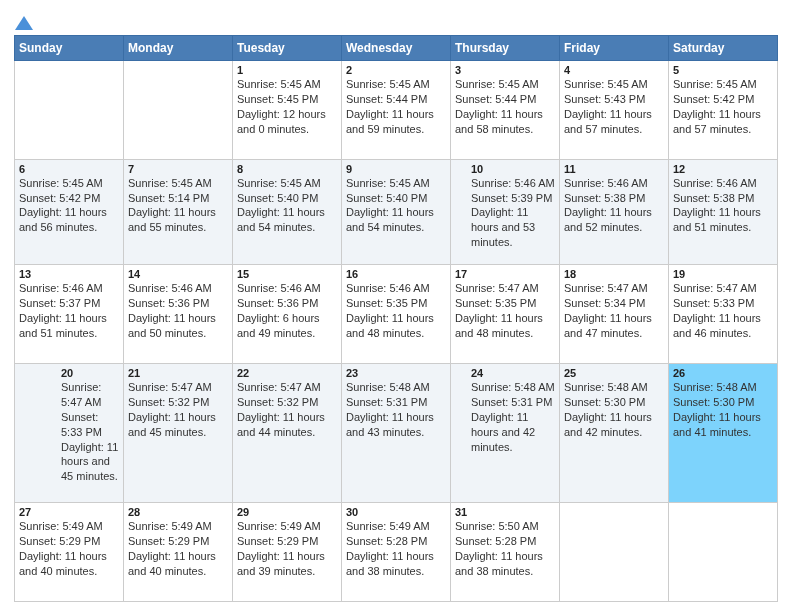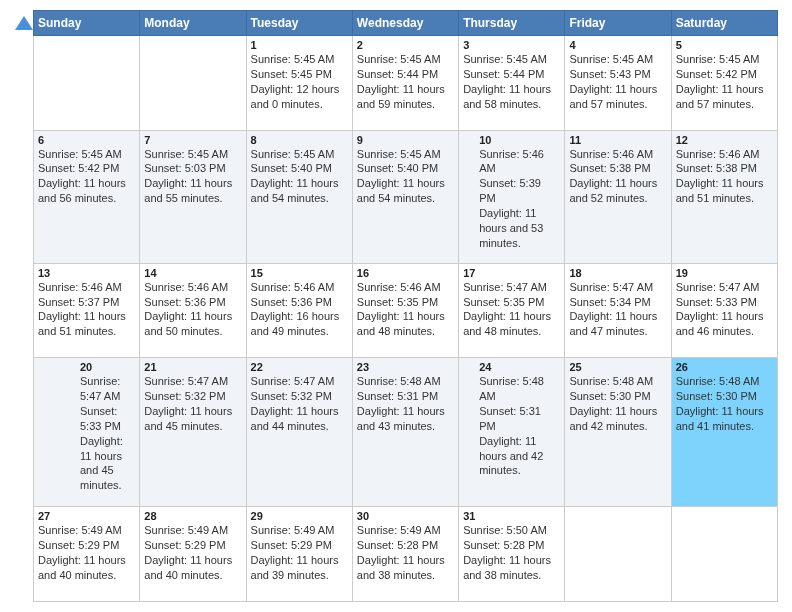--- a/index.html
+++ b/index.html
@@ -7,21 +7,21 @@
       width: 792px;
       height: 612px;
       font-family: Arial, sans-serif;
       background: #fff;
       overflow: hidden;
     }
     .page {
       width: 792px;
       height: 612px;
       display: flex;
-      flex-direction: row;
+      flex-direction: column;
       padding: 10px 14px 10px 14px;
     }
     .header {
       display: flex;
       justify-content: space-between;
       align-items: flex-start;
       margin-bottom: 6px;
     }
     .logo {
       display: flex;
@@ -175,21 +175,21 @@
         <div class="day-info">
           <span>Sunrise: 5:45 AM</span><br>
           <span>Sunset: 5:42 PM</span><br>
           <span>Daylight: 11 hours and 56 minutes.</span>
         </div>
       </td>
           <td style="background: rgb(240, 244, 248);">
         <span class="day-num">7</span>
         <div class="day-info">
           <span>Sunrise: 5:45 AM</span><br>
-          <span>Sunset: 5:03 PM</span><br>
+          <span>Sunset: 5:14 PM</span><br>
           <span>Daylight: 11 hours and 55 minutes.</span>
         </div>
       </td>
           <td style="background: rgb(240, 244, 248);">
         <span class="day-num">8</span>
         <div class="day-info">
           <span>Sunrise: 5:45 AM</span><br>
           <span>Sunset: 5:40 PM</span><br>
           <span>Daylight: 11 hours and 54 minutes.</span>
         </div>
@@ -242,21 +242,21 @@
           <span>Sunrise: 5:46 AM</span><br>
           <span>Sunset: 5:36 PM</span><br>
           <span>Daylight: 11 hours and 50 minutes.</span>
         </div>
       </td>
           <td>
         <span class="day-num">15</span>
         <div class="day-info">
           <span>Sunrise: 5:46 AM</span><br>
           <span>Sunset: 5:36 PM</span><br>
-          <span>Daylight: 16 hours and 49 minutes.</span>
+          <span>Daylight: 6 hours and 49 minutes.</span>
         </div>
       </td>
           <td>
         <span class="day-num">16</span>
         <div class="day-info">
           <span>Sunrise: 5:46 AM</span><br>
           <span>Sunset: 5:35 PM</span><br>
           <span>Daylight: 11 hours and 48 minutes.</span>
         </div>
       </td>

